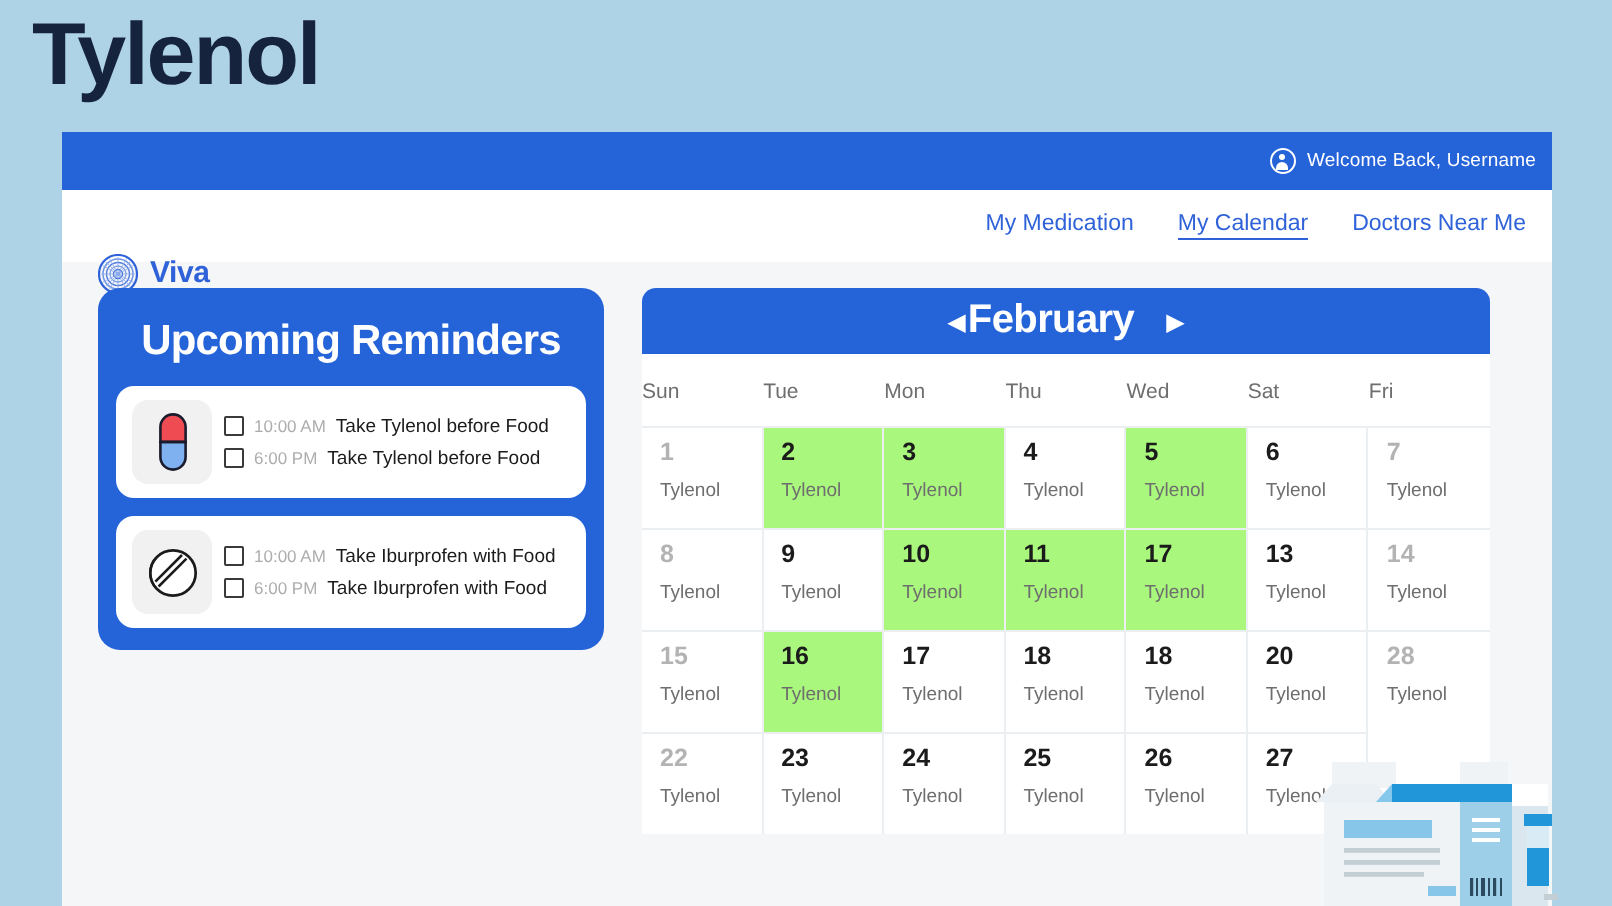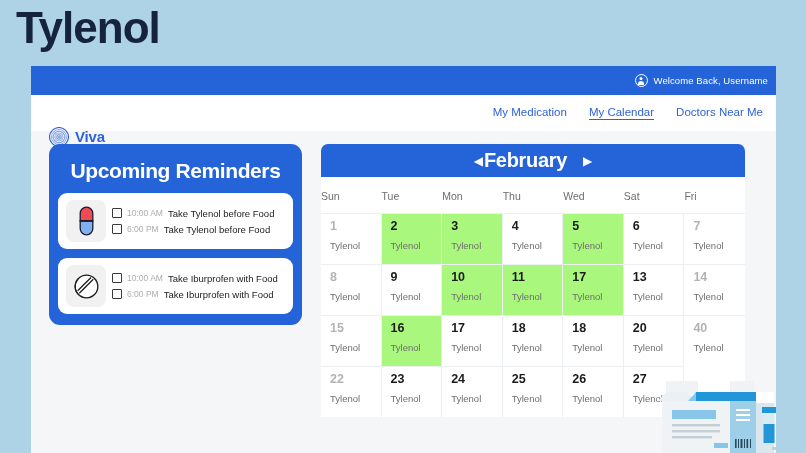--- a/index.html
+++ b/index.html
@@ -306,21 +306,21 @@
             </div>
             <div class="cell">
               <div class="dnum">18</div>
               <div class="dlabel">Tylenol</div>
             </div>
             <div class="cell">
               <div class="dnum">20</div>
               <div class="dlabel">Tylenol</div>
             </div>
             <div class="cell">
-              <div class="dnum muted">40</div>
+              <div class="dnum muted">28</div>
               <div class="dlabel">Tylenol</div>
             </div>
             <div class="cell">
               <div class="dnum muted">22</div>
               <div class="dlabel">Tylenol</div>
             </div>
             <div class="cell">
               <div class="dnum">23</div>
               <div class="dlabel">Tylenol</div>
             </div>

